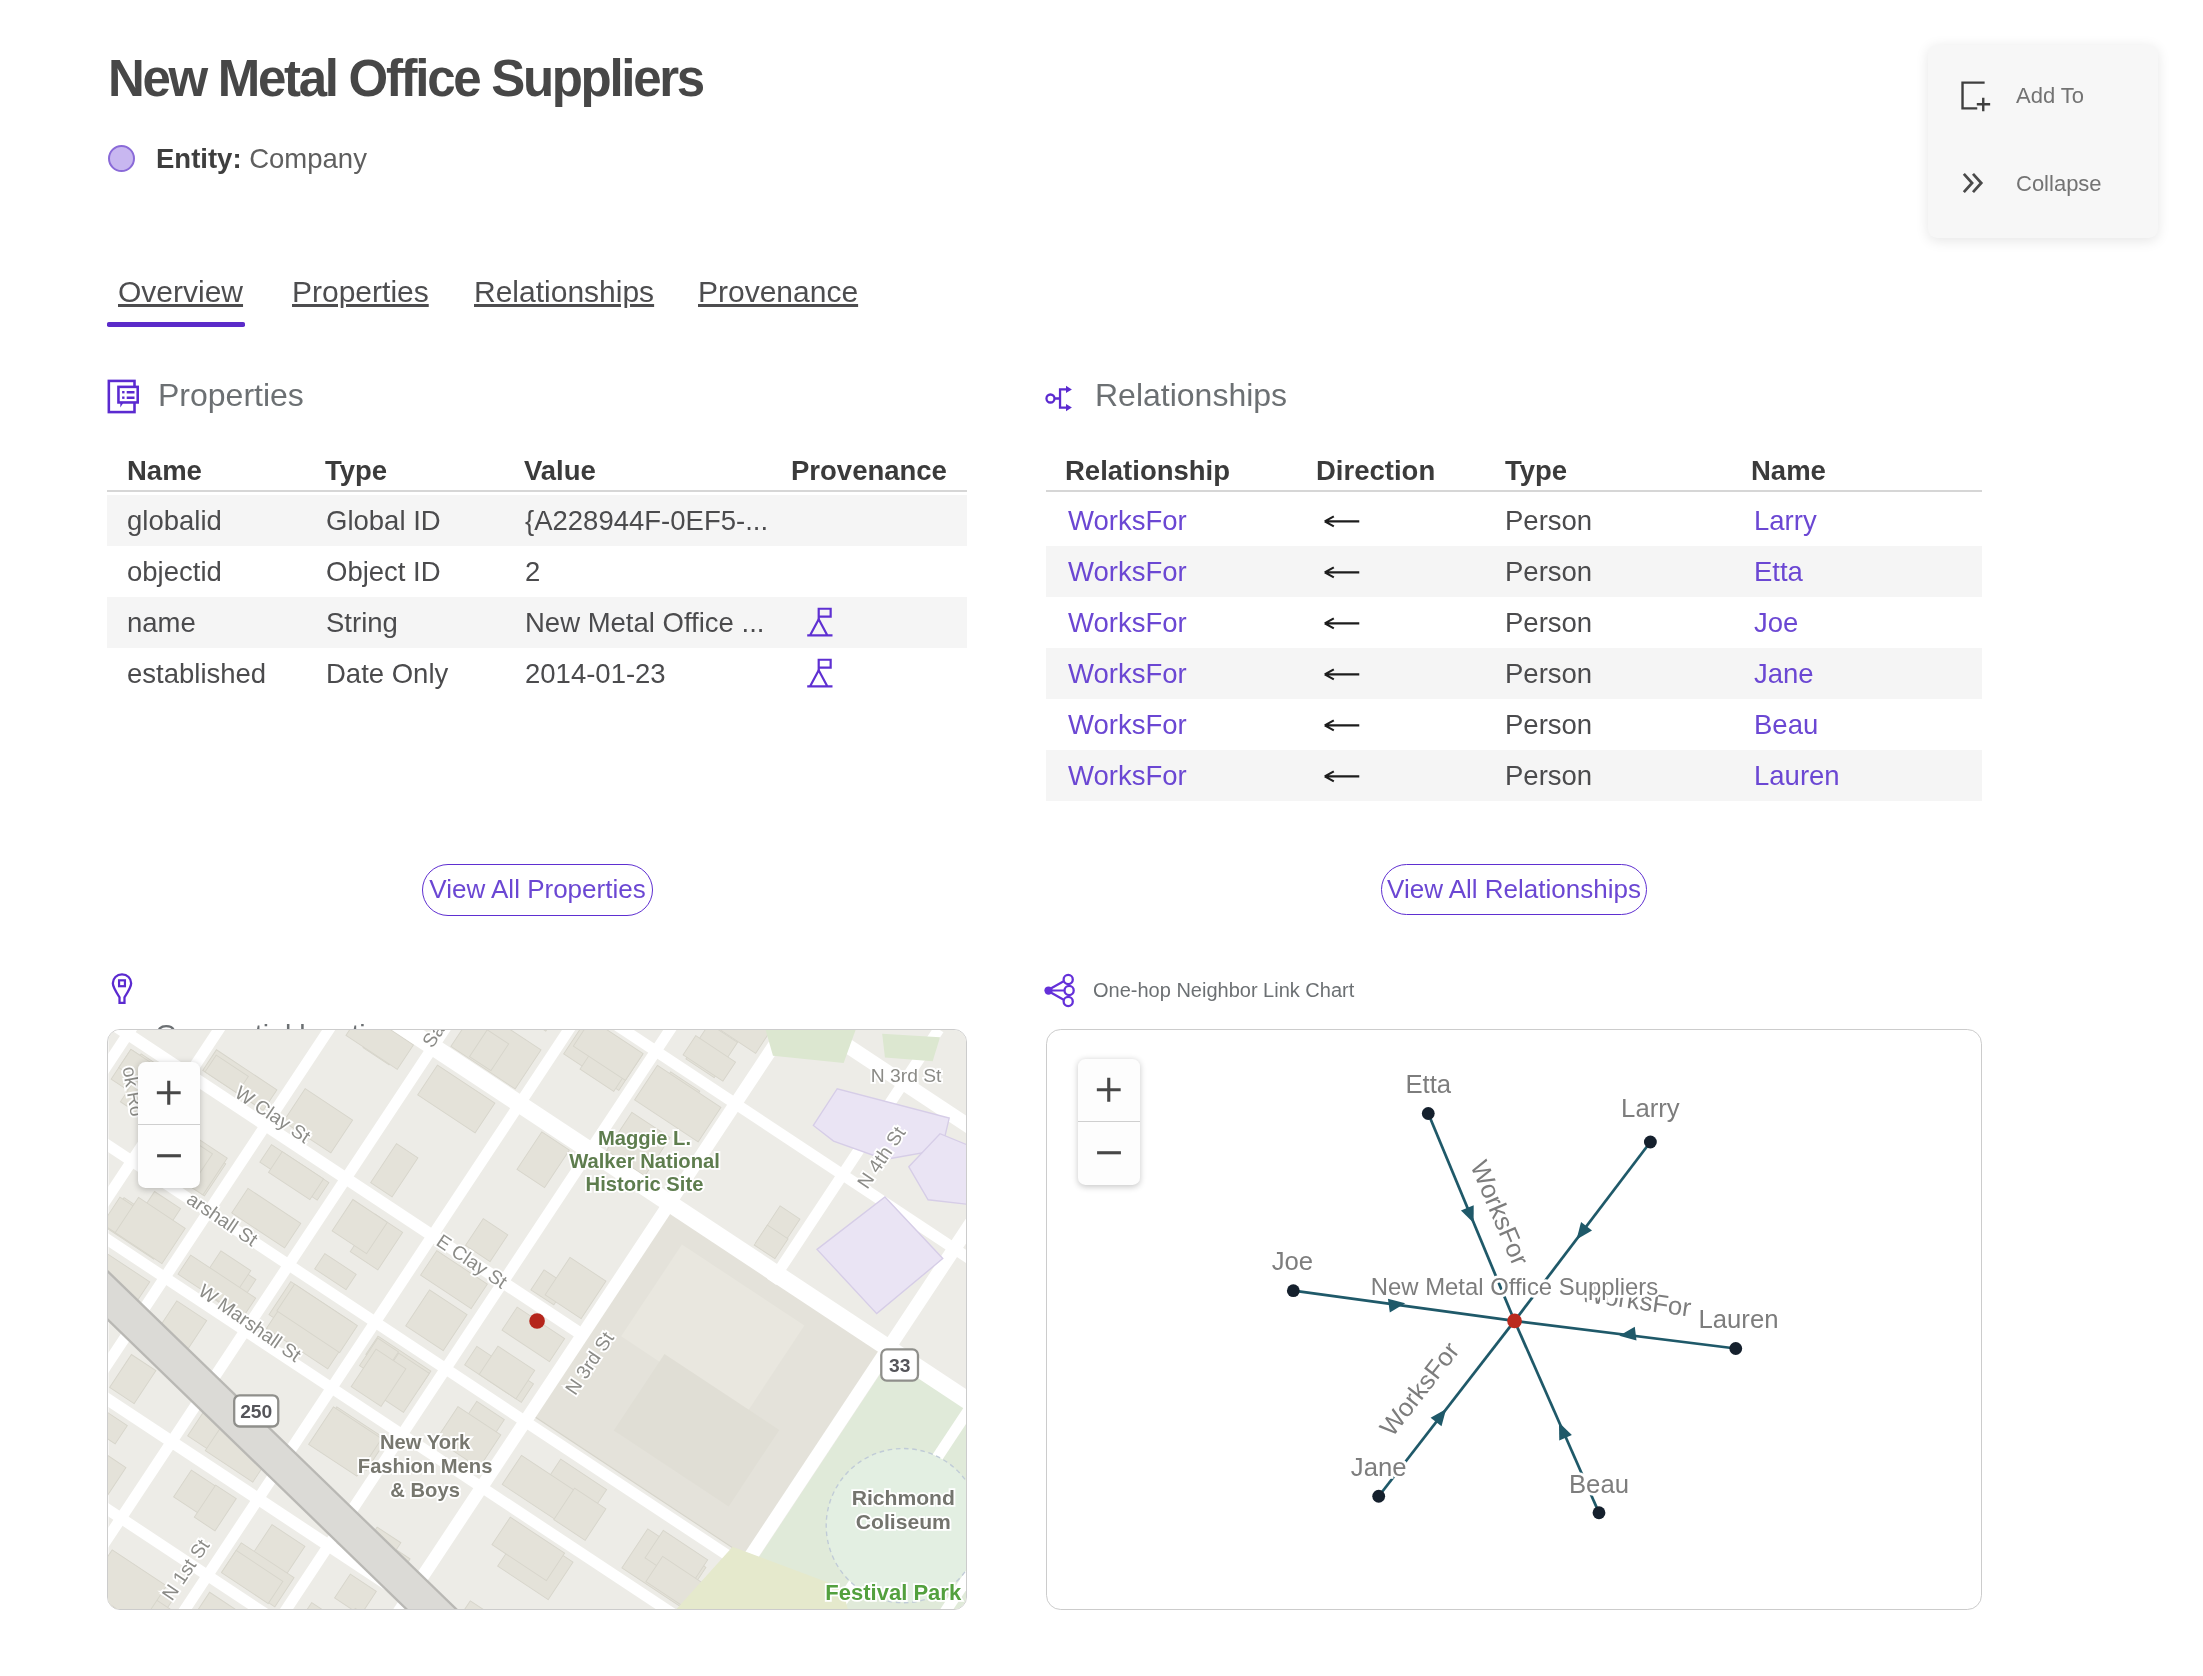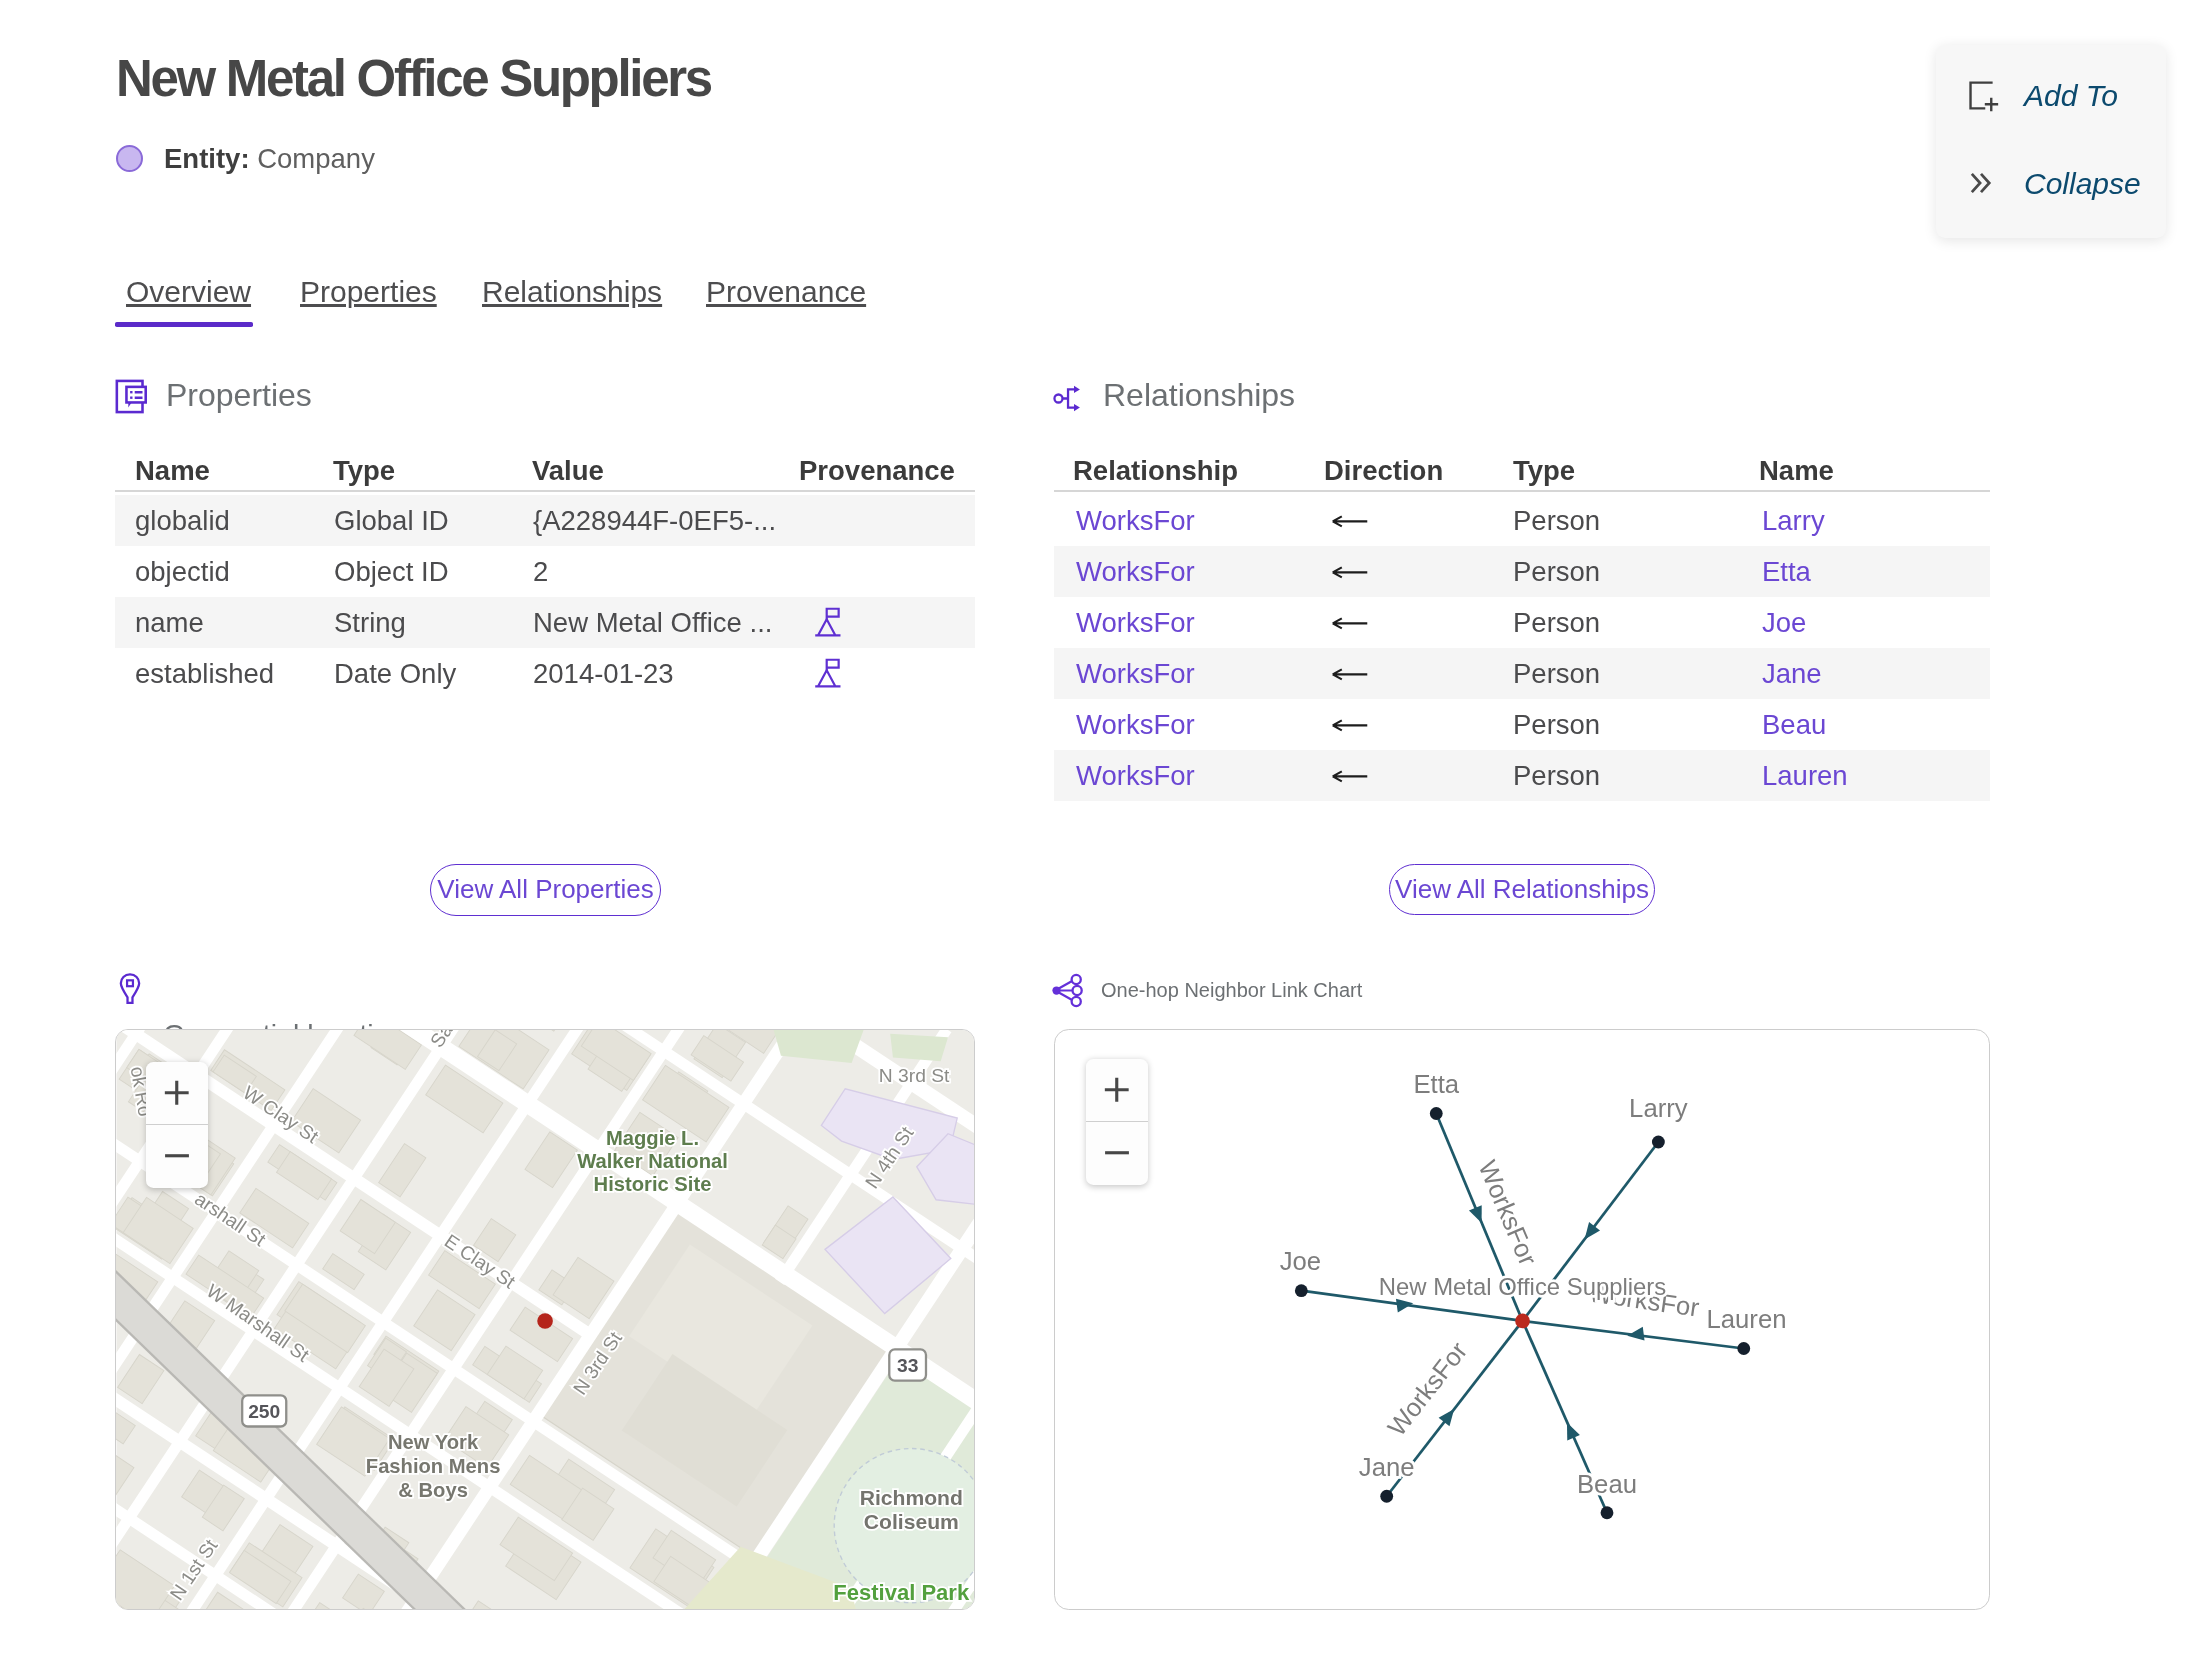--- a/index.html
+++ b/index.html
@@ -1,29 +1,29 @@
 <!DOCTYPE html>
 <html style="font-size:14.7px"><head>
 <meta charset="utf-8">
 <style>
   * { margin:0; padding:0; box-sizing:border-box; }
   html,body { background:#ffffff; }
   #page { position:relative; width:2176px; height:1677px; background:#fff;
-          font-family:"Liberation Sans", sans-serif; overflow:hidden;margin-left:8px; }
+          font-family:"Liberation Sans", sans-serif; overflow:hidden; }
   .abs { position:absolute; }
   .title { left:108px; top:49px; font-size:51px; font-weight:700; color:#474747; letter-spacing:-2.3px; white-space:nowrap; }
   .entcircle { left:108px; top:145px; width:27px; height:27px; border-radius:50%;
                background:#c8b7f0; border:2.8px solid #8a6ad8; }
   .entline { left:156px; top:142px; font-size:27.5px; line-height:33px; color:#5f5f5f; }
   .entline b { color:#3e3e3e; font-weight:700; }
   .tab { top:273px; font-size:30px; line-height:37px; color:#4d4d4f;text-decoration:underline; }
   .tabline { left:107px; top:322px; width:138px; height:4.6px; background:#5b2bc9; border-radius:1.8px; }
   .card { left:1928px; top:45px; width:230px; height:193px; border-radius:9.2px;
           background:#f7f7f7; box-shadow:0 2.8px 13px rgba(0,0,0,0.10); }
-  .cardtxt { font-size:30px; color:#0c4a6e;font-style:italic; }
+  .cardtxt { font-size:22px; color:#737373; }
   .sechead { font-size:32px; color:#6c7073; }
   .th { font-size:27.5px; font-weight:700; color:#3b3b3b; }
   .sep { height:1.8px; background:#d6d6d6; }
   .row { height:51px; }
   .row.g { background:#f5f5f5; }
   .cell { position:absolute; top:0; height:51px; line-height:51px; font-size:27.5px; color:#4b4b4d; white-space:nowrap; }
   .pl { color:#6b47d3; }
   .arr { position:absolute; top:19px; }
   .flag { position:absolute; top:9.2px; }
   .pillbtn { position:absolute; border:1.8px solid #5f2fd1; border-radius:27px; background:#fff;

